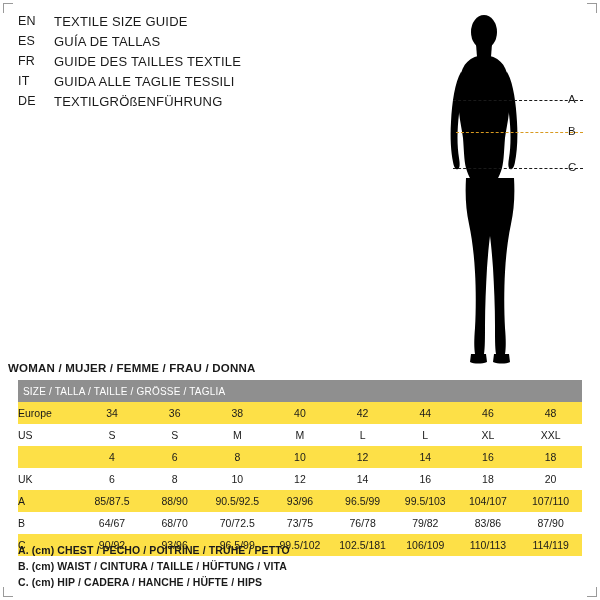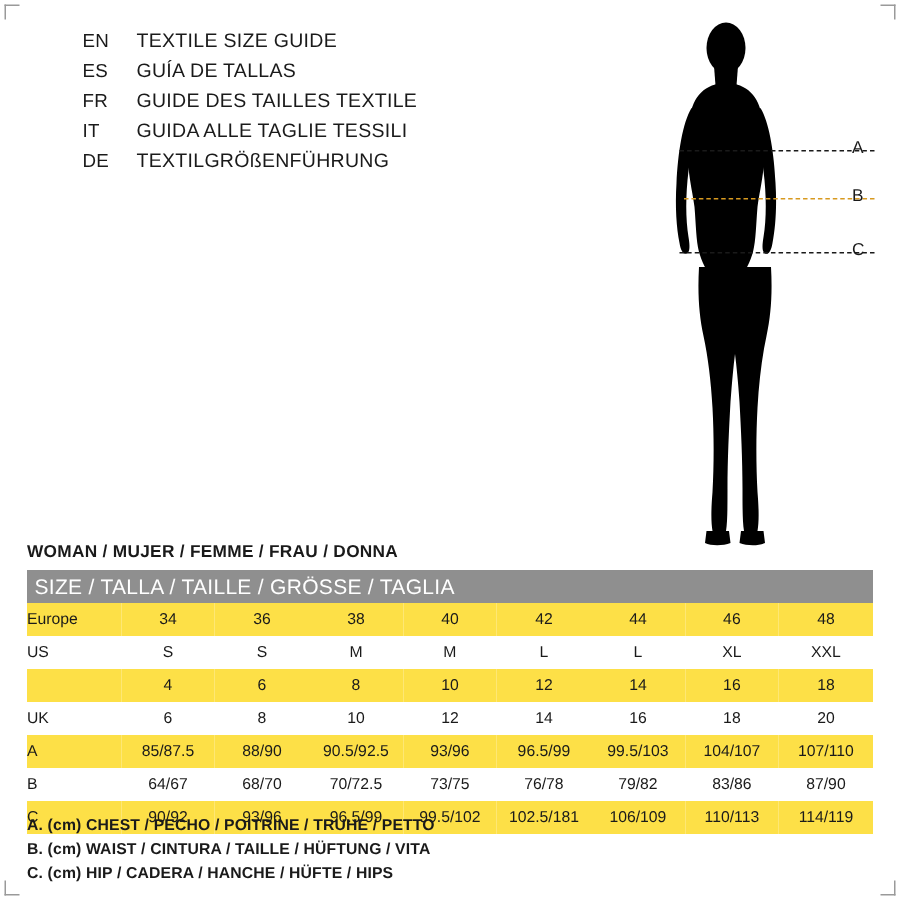--- a/index.html
+++ b/index.html
@@ -23,23 +23,22 @@
 
   
   .lang-block {
     position: absolute;
     top: 14px;
     left: 18px;
     width: 310px;
   }
   .lang-row {
     display: flex;
-    align-items: flex-end;
+    align-items: flex-start;
     height: 20px;
-    margin-left: 37px;
   }
   .lang-code {
     width: 36px;
     font-size: 12.5px;
     letter-spacing: 0.2px;
     color: #1a1a1a;
   }
   .lang-text {
     font-size: 13px;
     letter-spacing: 0.2px;
@@ -70,21 +69,21 @@
   .measure-label {
     position: absolute;
     font-size: 11.5px;
     color: #1a1a1a;
   }
 
   
   .woman-caption {
     position: absolute;
     top: 362px;
-    left: 18px;
+    left: 8px;
     font-size: 11.5px;
     font-weight: bold;
     letter-spacing: 0.2px;
   }
 
   
   .table-wrap {
     position: absolute;
     top: 380px;
     left: 18px;
@@ -96,21 +95,21 @@
     table-layout: fixed;
     font-size: 10.5px;
   }
   table.size-table td {
     padding: 3px 0 3px 0;
     height: 16px;
   }
   tr.head-row td {
     background: #8f8f8f;
     color: #ffffff;
-    font-size: 14px;
+    font-size: 10px;
     font-weight: normal;
     letter-spacing: 0.2px;
     padding-left: 5px;
     text-align: left;
   }
   tr.shade td {
     background: #fde047;
   }
   tr.plain td {
     background: #ffffff;

